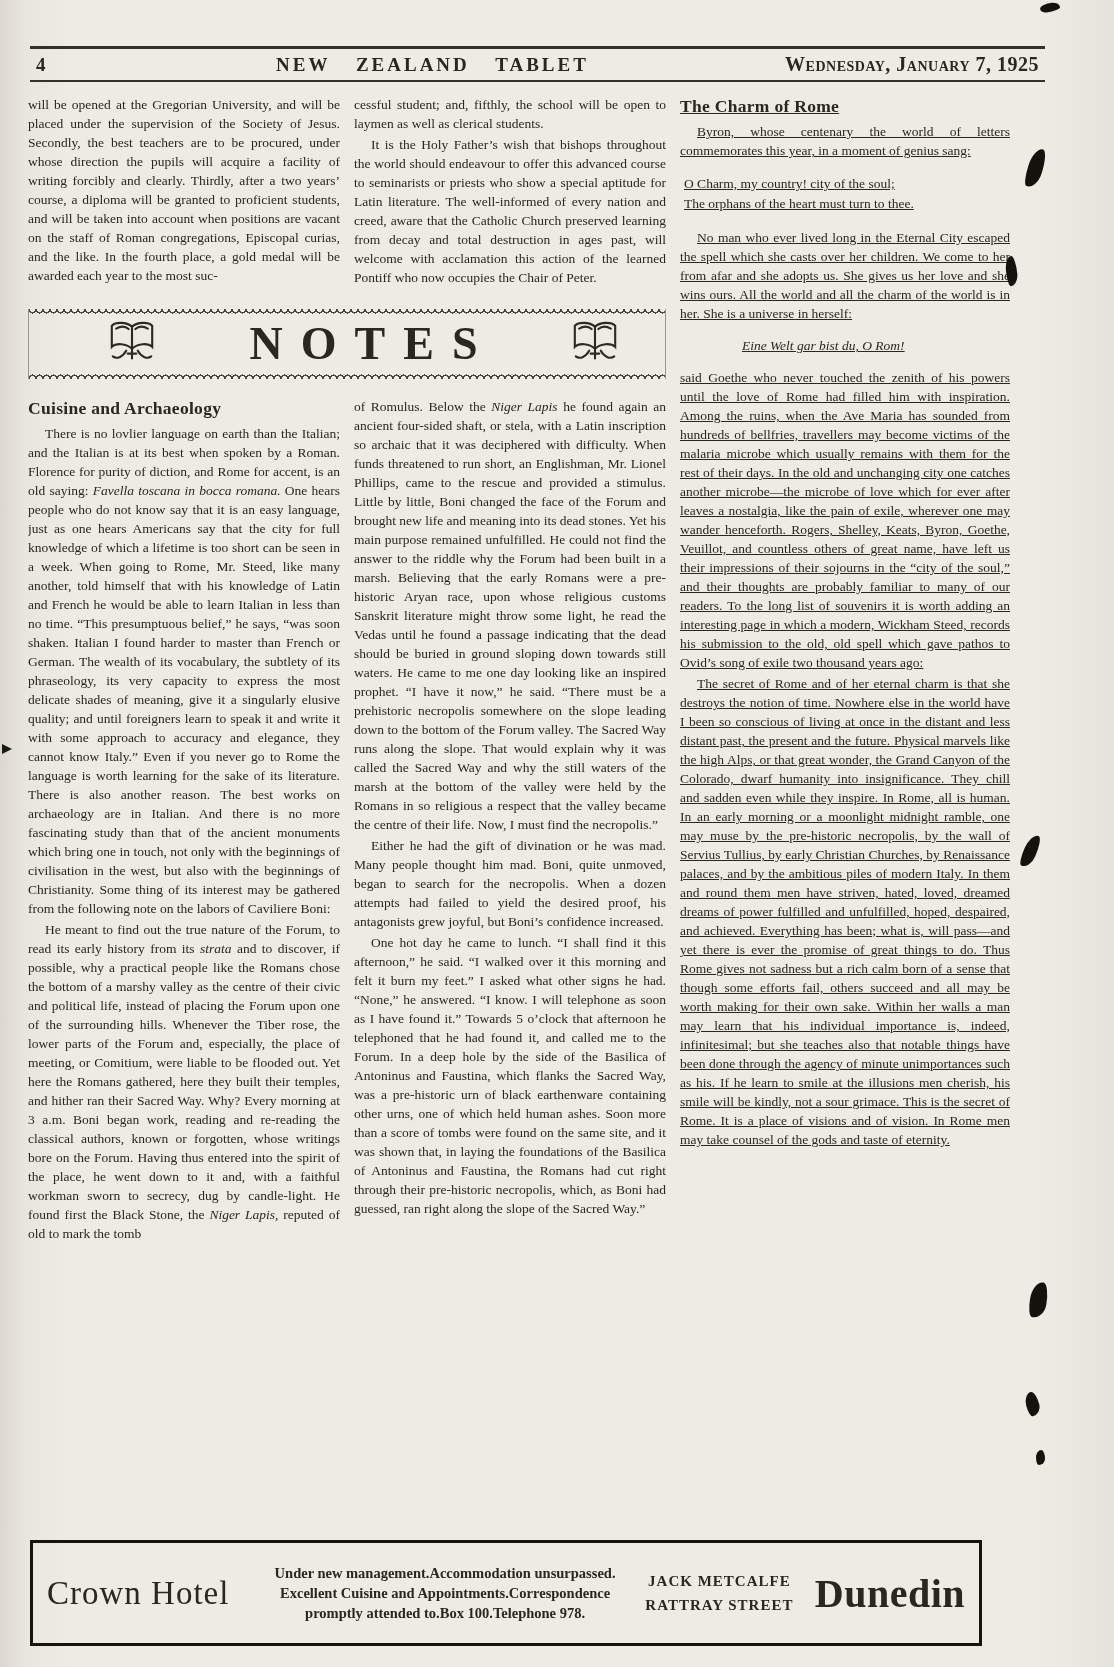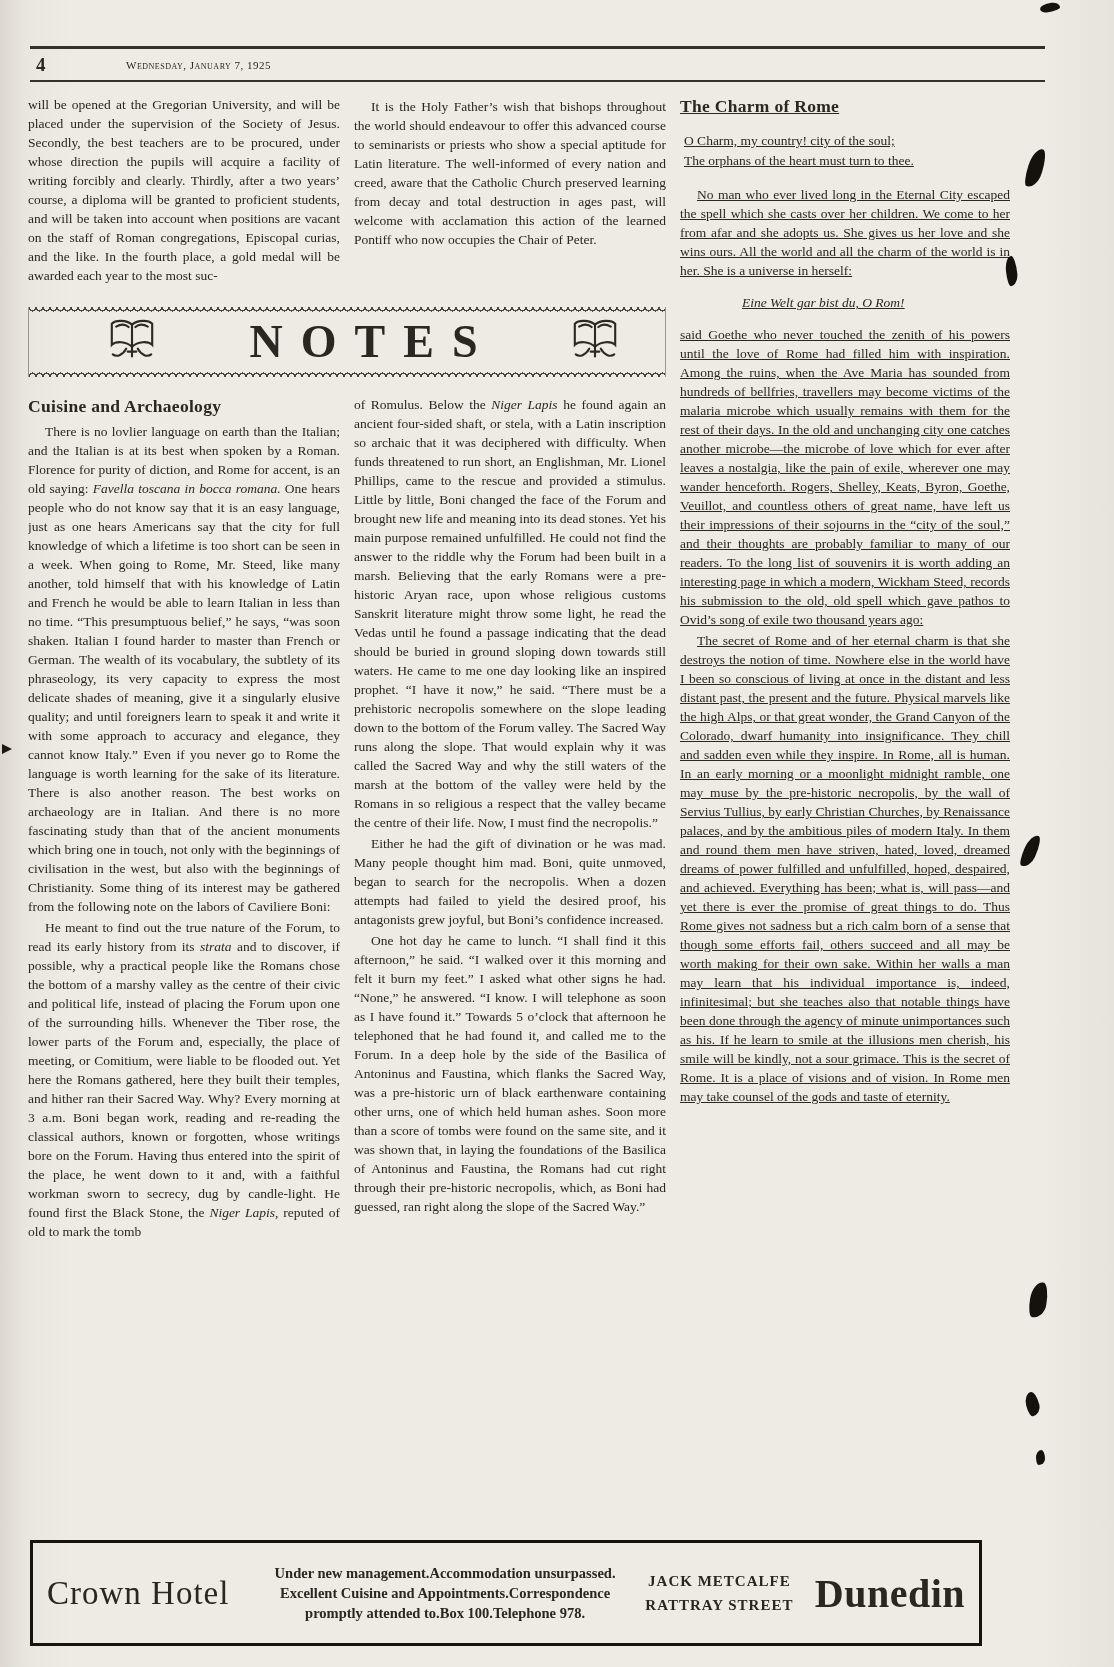--- a/index.html
+++ b/index.html
@@ -10,21 +10,21 @@
     color:#2a2620;
   }
   
   .hdr {
     position:absolute; left:30px; top:46px; width:1015px;
     border-top:3px solid #34302a; border-bottom:2px solid #34302a;
     display:flex; align-items:center; padding:4px 6px; box-sizing:border-box; height:36px;
   }
   .pagenum { width:90px; font-size:19px; font-weight:bold; }
   .masthead { flex:1; text-align:center; font-size:19px; font-weight:bold; letter-spacing:3px; word-spacing:18px; }
-  .issuedate { width:300px; font-variant:small-caps; font-weight:normal; font-size:11px; letter-spacing:0.5px; }
+  .issuedate { width:300px; text-align:right; font-variant:small-caps; font-weight:bold; font-size:20px; letter-spacing:0.5px; }
 
   
   .columns {
     position:absolute; left:28px; top:95px; width:982px; height:1442px;
     display:flex; gap:14px; overflow:hidden;
     font-size:13.5px; line-height:19px;
   }
   .left-region { width:638px; flex:none; display:flex; flex-direction:column; }
   .top-row, .bottom-row { display:flex; gap:14px; }
   .bottom-row { flex:1; overflow:hidden; }
@@ -72,31 +72,33 @@
   .arrow-mark { position:absolute; left:2px; top:744px; width:0; height:0;
     border-top:5px solid transparent; border-bottom:5px solid transparent; border-left:10px solid #1c1912; }
 </style>
 </head>
 <body>
 
 <div id="page">
 
   <div class="hdr">
     <span class="pagenum">4</span>
+    <span class="masthead">NEW ZEALAND TABLET</span>
     <span class="issuedate">Wednesday, January 7, 1925</span>
   </div>
 
   <div class="columns">
 
     <div class="left-region">
       <div class="top-row">
         <div class="colA">
           <p class="para">will be opened at the Gregorian University, and will be placed under the supervision of the Society of Jesus. Secondly, the best teachers are to be procured, under whose direction the pupils will acquire a facility of writing forcibly and clearly. Thirdly, after a two years’ course, a diploma will be granted to proficient students, and will be taken into account when positions are vacant on the staff of Roman congregations, Episcopal curias, and the like. In the fourth place, a gold medal will be awarded each year to the most suc-</p>
         </div>
         <div class="colB">
+          <p class="para">cessful student; and, fifthly, the school will be open to laymen as well as clerical students.</p>
           <p class="para indent sp">It is the Holy Father’s wish that bishops throughout the world should endeavour to offer this advanced course to seminarists or priests who show a special aptitude for Latin literature. The well-informed of every nation and creed, aware that the Catholic Church preserved learning from decay and total destruction in ages past, will welcome with acclamation this action of the learned Pontiff who now occupies the Chair of Peter.</p>
         </div>
       </div>
 
       <div class="notes-banner">
         <div class="wave wave-top"></div>
         <svg class="book-icon" viewBox="0 0 52 48" aria-hidden="true">
           <path d="M26 7 C20 2, 9 2, 5 6 L5 28 C9 24, 20 24, 26 30"></path>
           <path d="M26 7 C32 2, 43 2, 47 6 L47 28 C43 24, 32 24, 26 30"></path>
           <path d="M26 7 L26 30"></path>
@@ -129,20 +131,21 @@
         <div class="colB">
           <p class="para"><span>of Romulus. Below the </span><em>Niger Lapis</em><span> he found again an ancient four-sided shaft, or stela, with a Latin inscription so archaic that it was deciphered with difficulty. When funds threatened to run short, an Englishman, Mr. Lionel Phillips, came to the rescue and provided a stimulus. Little by little, Boni changed the face of the Forum and brought new life and meaning into its dead stones. Yet his main purpose remained unfulfilled. He could not find the answer to the riddle why the Forum had been built in a marsh. Believing that the early Romans were a pre-historic Aryan race, upon whose religious customs Sanskrit literature might throw some light, he read the Vedas until he found a passage indicating that the dead should be buried in ground sloping down towards still waters. He came to me one day looking like an inspired prophet. “I have it now,” he said. “There must be a prehistoric necropolis somewhere on the slope leading down to the bottom of the Forum valley. The Sacred Way runs along the slope. That would explain why it was called the Sacred Way and why the still waters of the marsh at the bottom of the valley were held by the Romans in so religious a respect that the valley became the centre of their life. Now, I must find the necropolis.”</span></p>
           <p class="para indent sp">Either he had the gift of divination or he was mad. Many people thought him mad. Boni, quite unmoved, began to search for the necropolis. When a dozen attempts had failed to yield the desired proof, his antagonists grew joyful, but Boni’s confidence increased.</p>
           <p class="para indent sp">One hot day he came to lunch. “I shall find it this afternoon,” he said. “I walked over it this morning and felt it burn my feet.” I asked what other signs he had. “None,” he answered. “I know. I will telephone as soon as I have found it.” Towards 5 o’clock that afternoon he telephoned that he had found it, and called me to the Forum. In a deep hole by the side of the Basilica of Antoninus and Faustina, which flanks the Sacred Way, was a pre-historic urn of black earthenware containing other urns, one of which held human ashes. Soon more than a score of tombs were found on the same site, and it was shown that, in laying the foundations of the Basilica of Antoninus and Faustina, the Romans had cut right through their pre-historic necropolis, which, as Boni had guessed, ran right along the slope of the Sacred Way.”</p>
         </div>
       </div>
     </div>
 
     <div class="right-col">
       <h2 class="headline">The Charm of Rome</h2>
+      <p class="para indent">Byron, whose centenary the world of letters commemorates this year, in a moment of genius sang:</p>
       <div class="verse">
         <div>O Charm, my country! city of the soul;</div>
         <div>The orphans of the heart must turn to thee.</div>
       </div>
       <p class="para indent">No man who ever lived long in the Eternal City escaped the spell which she casts over her children. We come to her from afar and she adopts us. She gives us her love and she wins ours. All the world and all the charm of the world is in her. She is a universe in herself:</p>
       <p class="quote-line">Eine Welt gar bist du, O Rom!</p>
       <p class="para">said Goethe who never touched the zenith of his powers until the love of Rome had filled him with inspiration. Among the ruins, when the Ave Maria has sounded from hundreds of bellfries, travellers may become victims of the malaria microbe which usually remains with them for the rest of their days. In the old and unchanging city one catches another microbe—the microbe of love which for ever after leaves a nostalgia, like the pain of exile, wherever one may wander henceforth. Rogers, Shelley, Keats, Byron, Goethe, Veuillot, and countless others of great name, have left us their impressions of their sojourns in the “city of the soul,” and their thoughts are probably familiar to many of our readers. To the long list of souvenirs it is worth adding an interesting page in which a modern, Wickham Steed, records his submission to the old, old spell which gave pathos to Ovid’s song of exile two thousand years ago:</p>
       <p class="para indent sp">The secret of Rome and of her eternal charm is that she destroys the notion of time. Nowhere else in the world have I been so conscious of living at once in the distant and less distant past, the present and the future. Physical marvels like the high Alps, or that great wonder, the Grand Canyon of the Colorado, dwarf humanity into insignificance. They chill and sadden even while they inspire. In Rome, all is human. In an early morning or a moonlight midnight ramble, one may muse by the pre-historic necropolis, by the wall of Servius Tullius, by early Christian Churches, by Renaissance palaces, and by the ambitious piles of modern Italy. In them and round them men have striven, hated, loved, dreamed dreams of power fulfilled and unfulfilled, hoped, despaired, and achieved. Everything has been; what is, will pass—and yet there is ever the promise of great things to do. Thus Rome gives not sadness but a rich calm born of a sense that though some efforts fail, others succeed and all may be worth making for their own sake. Within her walls a man may learn that his individual importance is, indeed, infinitesimal; but she teaches also that notable things have been done through the agency of minute unimportances such as his. If he learn to smile at the illusions men cherish, his smile will be kindly, not a sour grimace. This is the secret of Rome. It is a place of visions and of vision. In Rome men may take counsel of the gods and taste of eternity.</p>
     </div>
 

